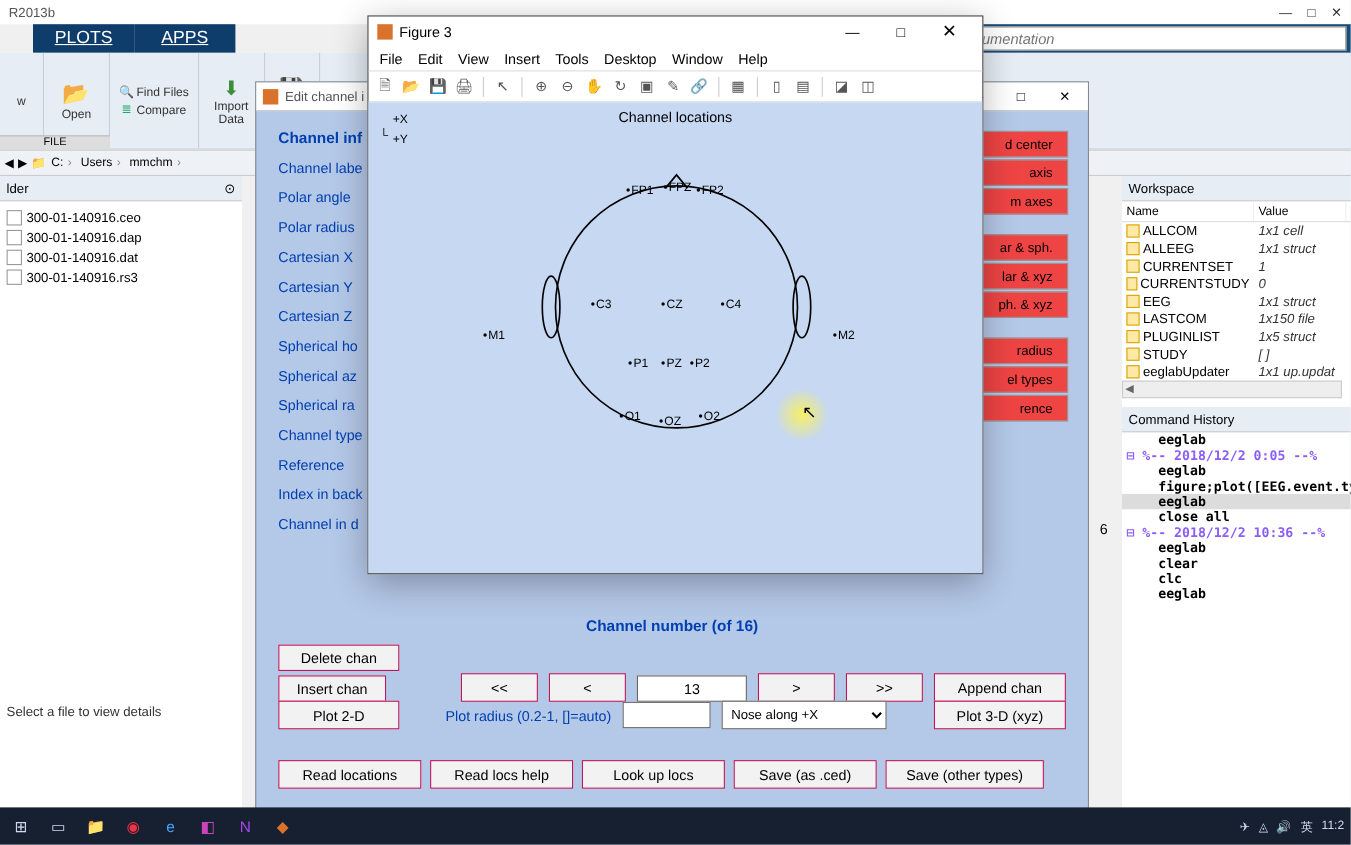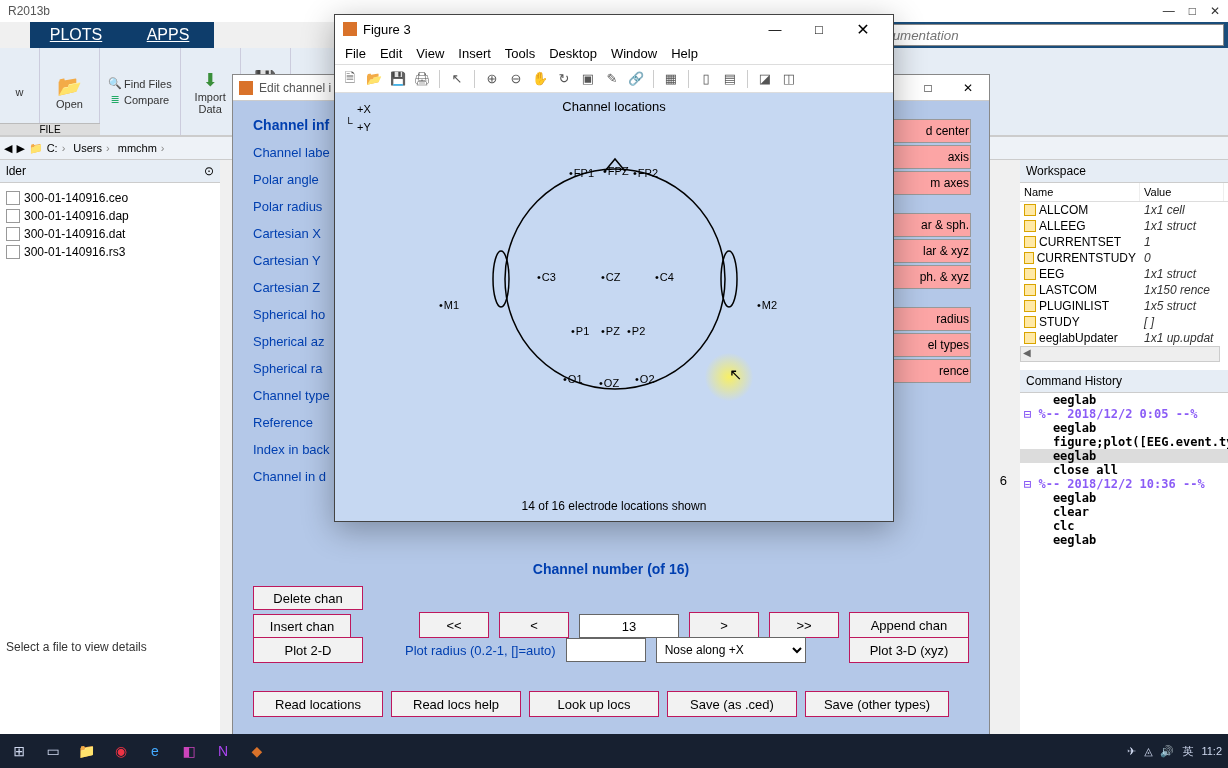--- a/index.html
+++ b/index.html
@@ -58,21 +58,21 @@
 
 .dlg-edit { position: absolute; left: 232px; top: 74px; width: 758px; height: 670px; background: #b4c8e8; border: 1px solid #888; }
 .dlg-edit .titlebar { height: 26px; background: #fff; display: flex; align-items: center; padding: 0 6px; gap: 6px; border-bottom: 1px solid #ccc; }
 .dlg-edit .titlebar .ttl { flex: 1; color: #555; }
 .dlg-edit .titlebar .wc { display: flex; gap: 10px; }
 .dlg-edit .titlebar .wc span { width: 30px; text-align: center; }
 .dlg-edit .body { padding: 16px 20px; position: relative; height: calc(100% - 26px); }
 .ci-header { color: #003fb0; font-weight: bold; font-size: 14px; margin-bottom: 6px; }
 .ci-row { color: #003fb0; font-size: 13px; height: 27px; display: flex; align-items: center; }
 .sidebtn-col { position: absolute; right: 18px; top: 18px; display: flex; flex-direction: column; gap: 2px; }
-.sidebtn { width: 90px; height: 24px; background: #fca5a5; border: 1px solid #999; font-size: 12px; display: flex; align-items: center; justify-content: flex-end; padding-right: 1px; overflow: hidden; white-space: nowrap; }
+.sidebtn { width: 90px; height: 24px; background: #ef4444; border: 1px solid #999; font-size: 12px; display: flex; align-items: center; justify-content: flex-end; padding-right: 13px; overflow: hidden; white-space: nowrap; }
 .chnum-lbl { position: absolute; top: 460px; left: 0; right: 0; text-align: center; font-weight: bold; color: #003fb0; font-size: 14px; }
 .btn { background: #f2f2f2; border: 1px solid #be185d; font-size: 13px; display: inline-flex; align-items: center; justify-content: center; }
 .row-nav { position: absolute; top: 485px; left: 20px; right: 20px; display: flex; gap: 10px; }
 .row-nav .btn { height: 26px; }
 .row-plot { position: absolute; top: 536px; left: 20px; right: 20px; display: flex; gap: 10px; align-items: center; }
 .row-read { position: absolute; top: 590px; left: 20px; right: 10px; display: flex; gap: 8px; }
 .row-bottom { position: absolute; top: 640px; left: 20px; right: 20px; display: flex; }
 .txtin { background: #fff; border: 1px solid #666; height: 24px; text-align: center; font-size: 13px; }
 .sel { background: #fff; border: 1px solid #666; height: 26px; font-size: 12px; padding: 0 4px; }
 
@@ -222,21 +222,21 @@
         <div class="ws-row">
           <div class="nm"><span class="ws-glyph"></span>CURRENTSTUDY</div>
           <div class="vl">0</div>
         </div>
         <div class="ws-row">
           <div class="nm"><span class="ws-glyph"></span>EEG</div>
           <div class="vl">1x1 struct</div>
         </div>
         <div class="ws-row">
           <div class="nm"><span class="ws-glyph"></span>LASTCOM</div>
-          <div class="vl">1x150 rence</div>
+          <div class="vl">1x150 file</div>
         </div>
         <div class="ws-row">
           <div class="nm"><span class="ws-glyph"></span>PLUGINLIST</div>
           <div class="vl">1x5 struct</div>
         </div>
         <div class="ws-row">
           <div class="nm"><span class="ws-glyph"></span>STUDY</div>
           <div class="vl">[ ]</div>
         </div>
         <div class="ws-row">
@@ -421,21 +421,20 @@
           <div class="elec" style="left: 116px; top: 186px;">P1</div>
           <div class="elec" style="left: 146px; top: 186px;">PZ</div>
           <div class="elec" style="left: 172px; top: 186px;">P2</div>
           <div class="elec" style="left: 108px; top: 234px;">O1</div>
           <div class="elec" style="left: 144px; top: 238px;">OZ</div>
           <div class="elec" style="left: 180px; top: 234px;">O2</div>
         </div>
     </div>
     <div class="highlight-circ" style="left:370px;top:260px"></div>
     <div class="cursor-arrow" style="left:394px;top:272px">↖</div>
-    <div class="fig-foot">14 of 16 electrode locations shown</div>
   </div>
 </div>
 
 <div class="taskbar">
   <span class="tb-item">⊞</span>
   <span class="tb-item">▭</span>
   <span class="tb-item">📁</span>
   <span class="tb-item" style="color:#e34">◉</span>
   <span class="tb-item" style="color:#4af">e</span>
   <span class="tb-item" style="color:#c4b">◧</span>

